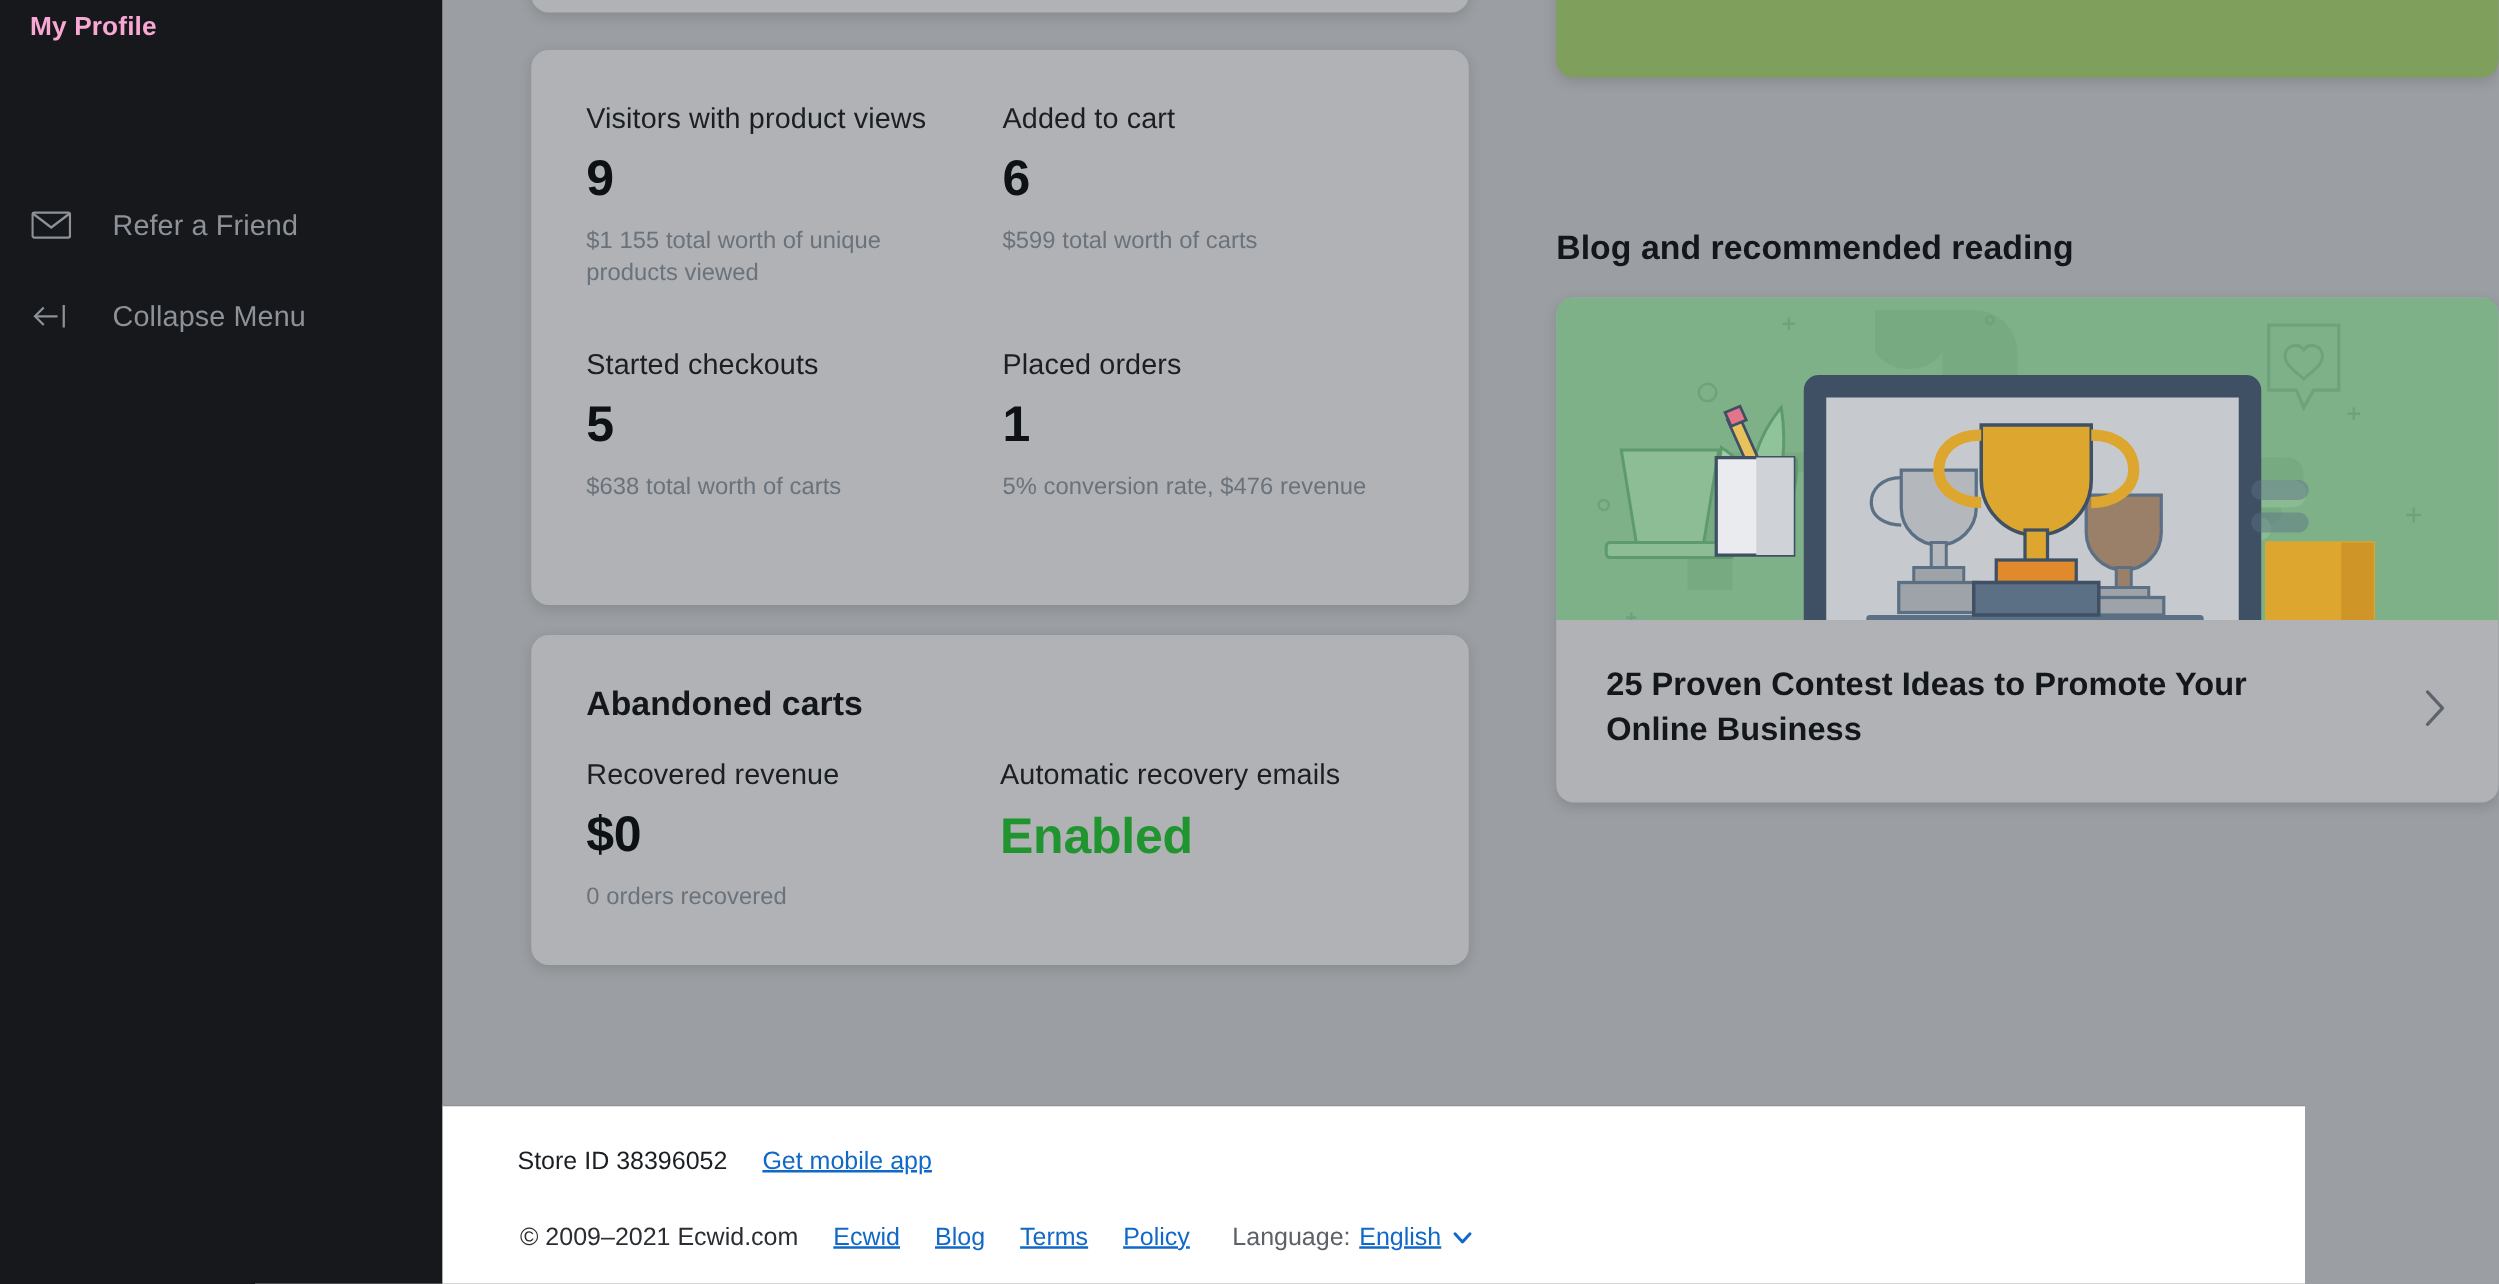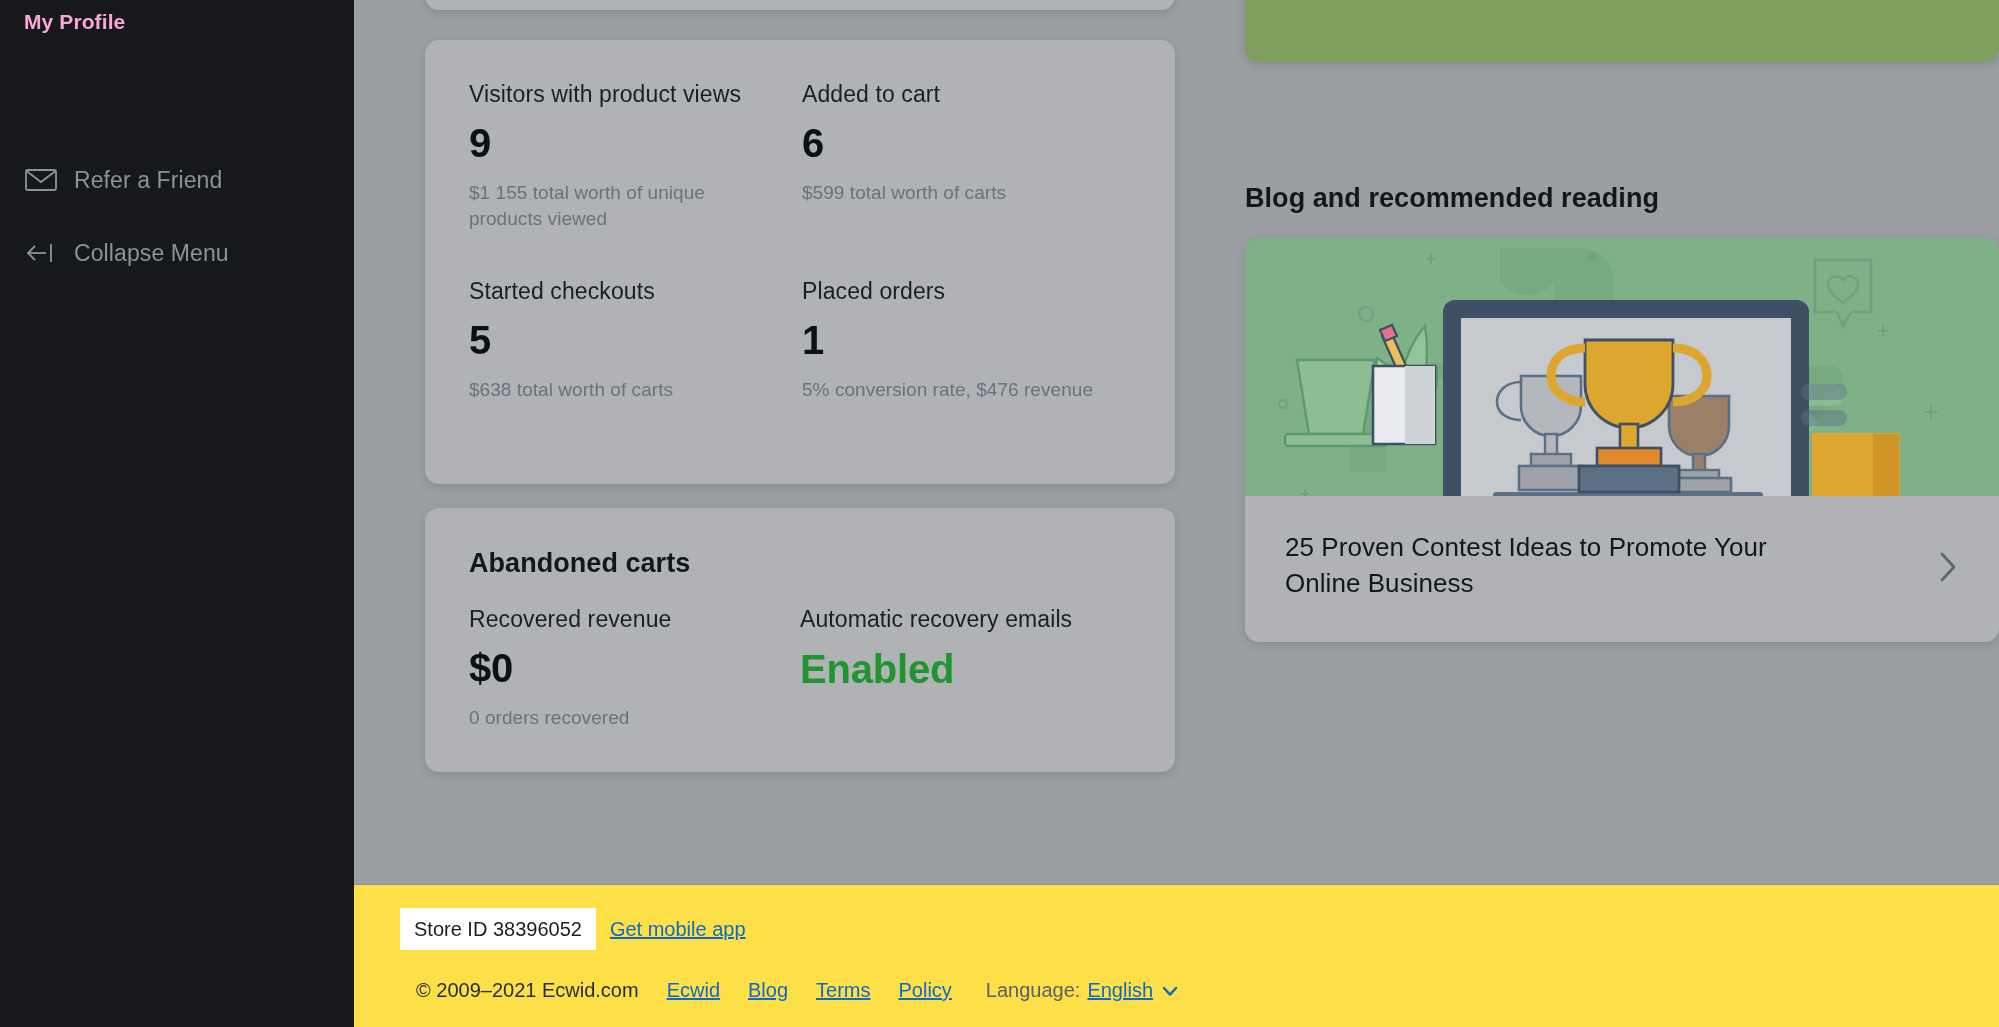--- a/index.html
+++ b/index.html
@@ -17,21 +17,21 @@
     width: 354px; height: 1027px;
     background: #16181c;
   }
   .sidebar-title {
     position: absolute; left: 24px; top: 10px;
     font-size: 21px; font-weight: 700; color: #f9a8d4;
     letter-spacing: .1px;
   }
   .sidebar-item {
     position: absolute; left: 24px;
-    display: flex; align-items: center; gap: 16px;
+    display: flex; align-items: center; gap: 32px;
     color: #8d9299; font-size: 23px; letter-spacing: .1px;
   }
   .sidebar-item.refer { top: 165px; }
   .sidebar-item.collapse { top: 238px; justify-content: space-between; }
   .sidebar-icon { width: 34px; height: 30px; display: flex; align-items: center; justify-content: center; }
 
   
   .main {
     position: absolute; left: 354px; top: 0;
     width: 1836px; height: 884px;
@@ -84,30 +84,30 @@
     position: absolute; left: 891px; top: 238px;
     width: 754px; height: 404px;
     border-radius: 14px; overflow: hidden;
     background: #b0b2b5;
     box-shadow: 0 3px 10px rgba(0,0,0,.13);
   }
   .blog-hero { width: 754px; height: 258px; background: #7fb189; position: relative; overflow: hidden; }
   .blog-hero svg { position: absolute; left: 0; top: 0; }
   .blog-body { position: relative; height: 146px; padding: 34px 40px; }
   .blog-title {
-    font-size: 26px; font-weight: 400; color: #13171b;
+    font-size: 26px; font-weight: 700; color: #13171b;
     line-height: 1.37; max-width: 540px; letter-spacing: .05px;
   }
   .blog-chevron { position: absolute; right: 42px; top: 50%; transform: translateY(-50%); }
 
   
   .footer {
     position: absolute; left: 354px; top: 884px;
-    width: 1645px; height: 143px;
-    background: #fde047;
+    width: 1490px; height: 143px;
+    background: #ffffff;
     border-top: 1px solid #8e9195;
   }
   .footer-row1 { position: absolute; left: 46px; top: 23px; display: flex; align-items: center; }
   .store-id-box {
     background: #ffffff; color: #1b1f24; font-size: 20px;
     padding: 11px 14px; line-height: 1;
   }
   .get-app-link { color: #1169c7; font-size: 20px; margin-left: 14px; }
   .footer-row2 {
     position: absolute; left: 416px; top: 969px; display: flex; align-items: center; gap: 0; text-align: right;

